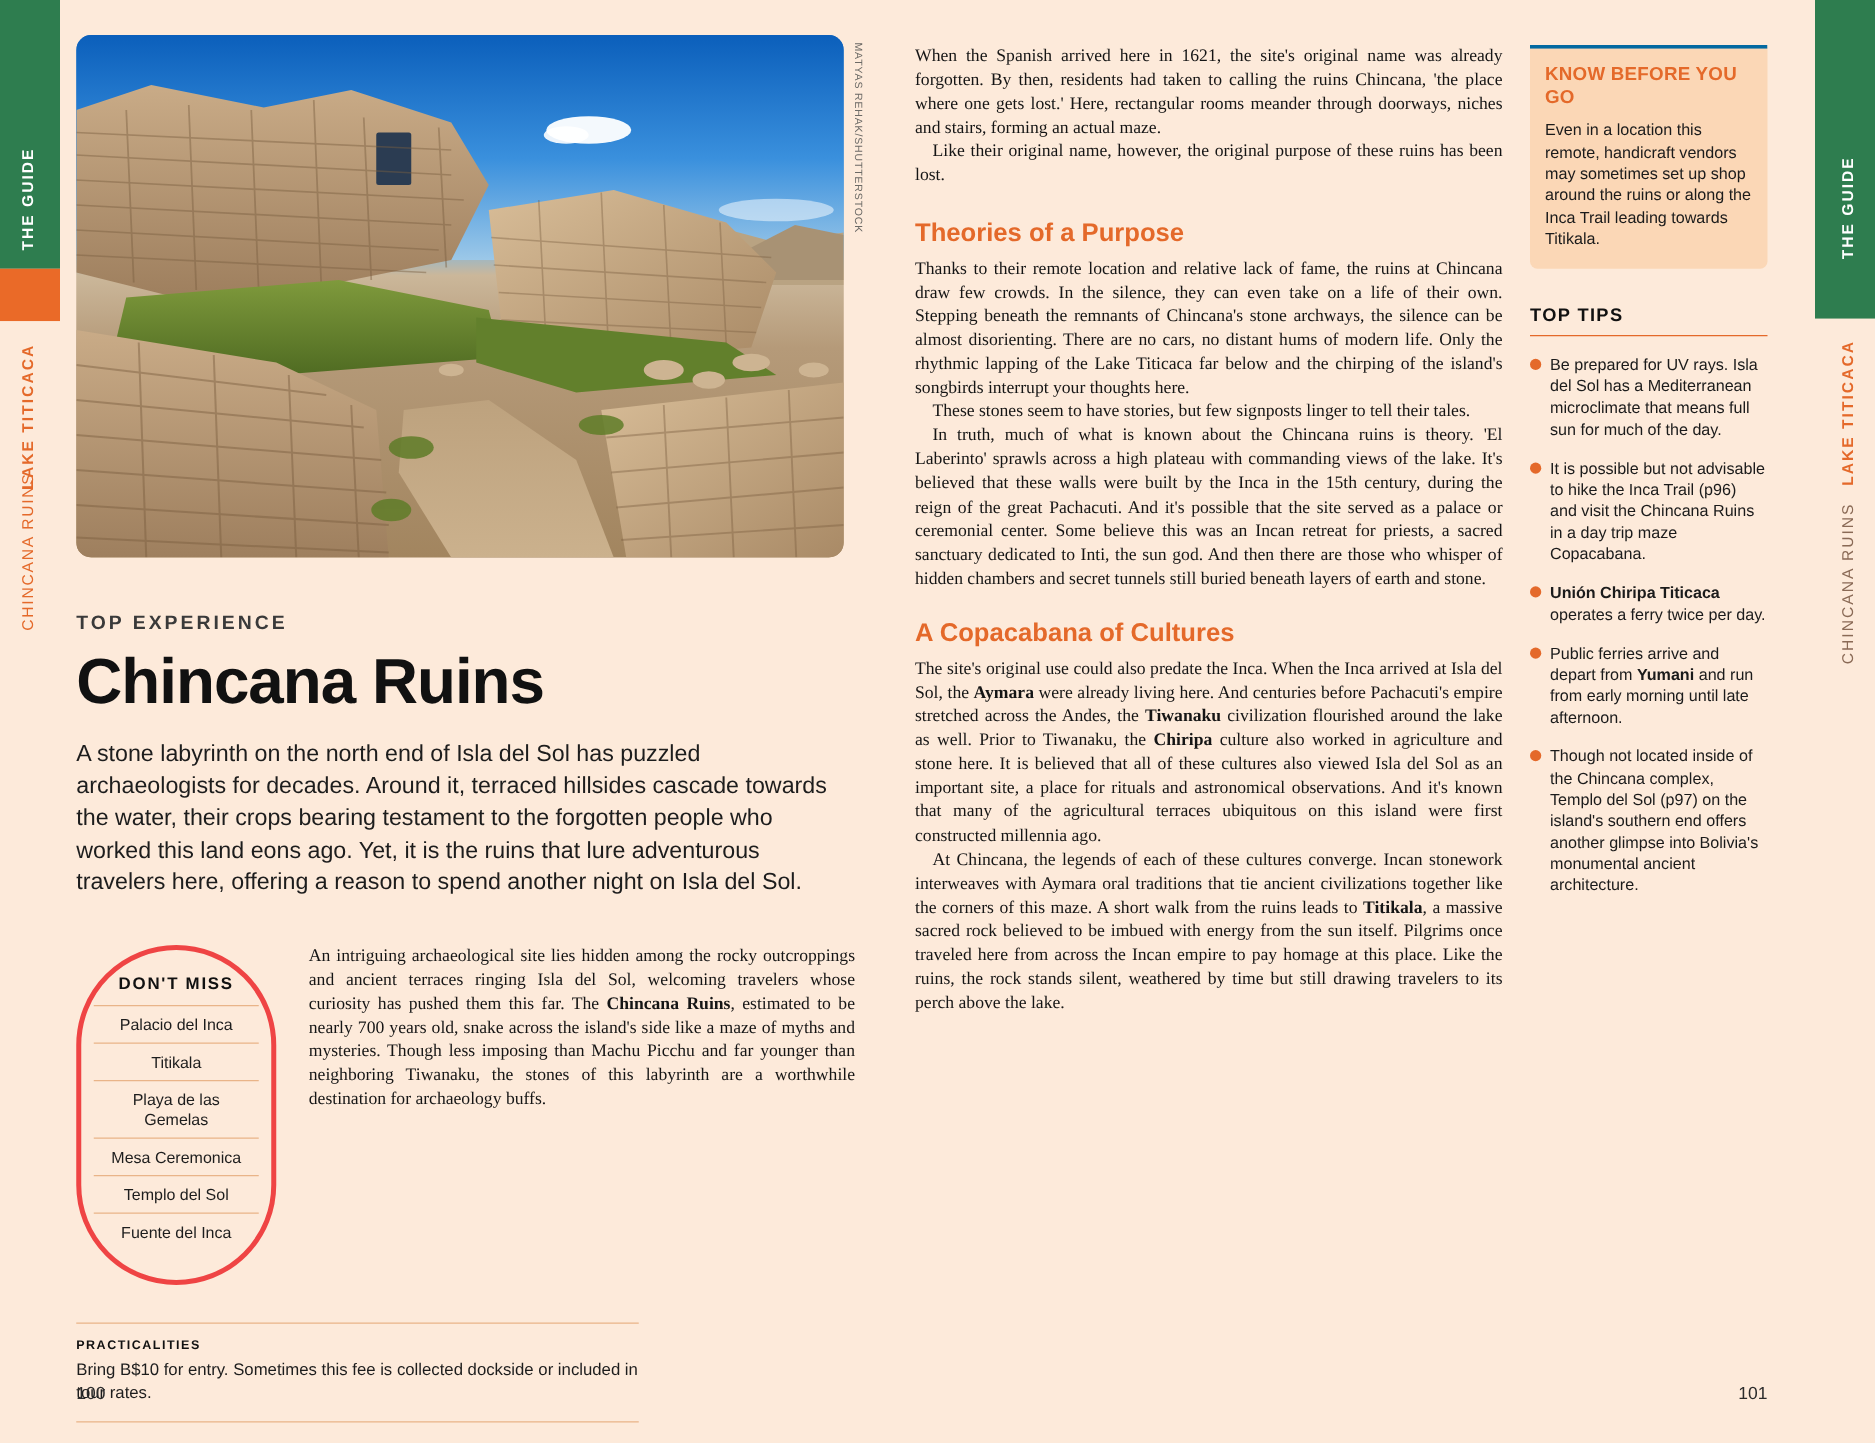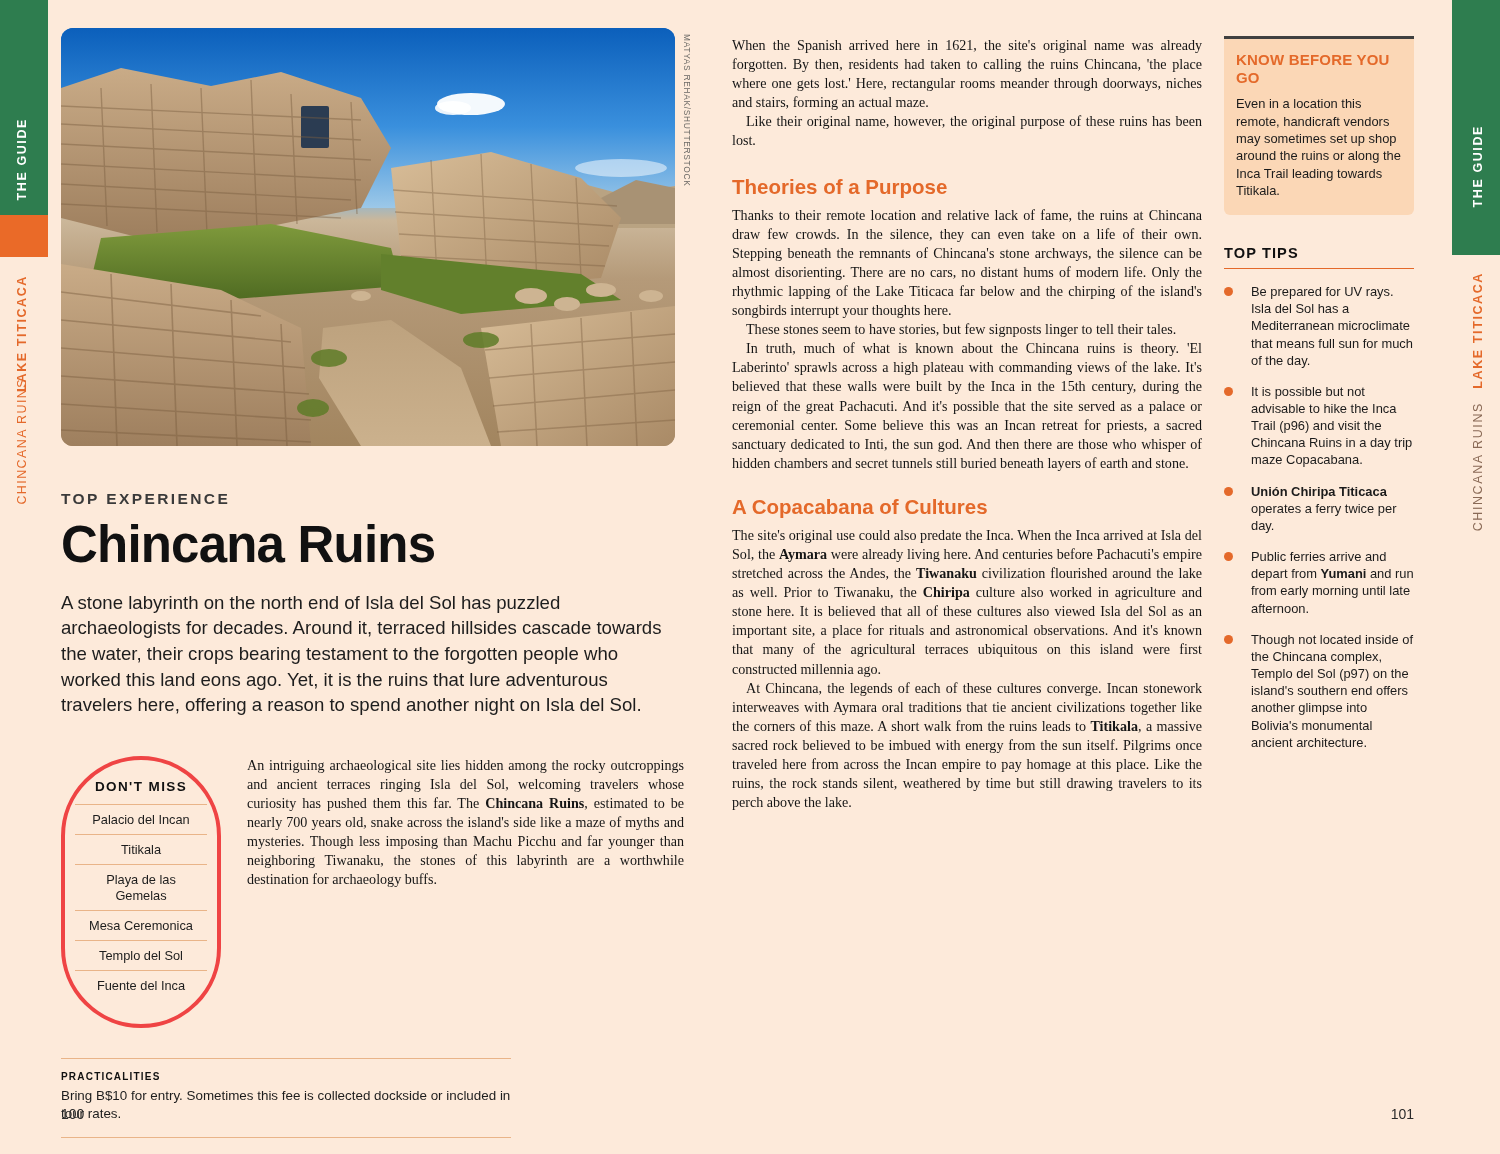--- a/index.html
+++ b/index.html
@@ -128,37 +128,37 @@
   .folio-left { left: 13px; }
   .folio-right { right: 0px; }
 
   
   .col-mid p.body { width: 470px; }
   .col-mid h2.sub { margin-top: 22px; font-size: 20.5px; }
   .col-mid h2.sub.first { margin-top: 24px; }
 
   
   .kbg {
-    width: 190px; background: #fbd7b6; border-top: 3px solid #404040;
+    width: 190px; background: #fbd7b6; border-top: 3px solid #0369a1;
     border-radius: 0 0 6px 6px; padding: 12px 12px 16px;
   }
   .kbg-h {
     color: #e4692a; font-weight: bold; font-size: 15px; line-height: 1.18; letter-spacing: .2px;
   }
   .kbg-b { margin-top: 9px; font-size: 12.9px; line-height: 1.34; color: #1b1b1b; }
   .kbg-b p { margin: 0; }
   .kbg-b p + p { text-indent: 12px; margin-top: 2px; }
 
   .tips { margin-top: 30px; width: 190px; }
   .tips-h {
     font-size: 14.6px; font-weight: bold; letter-spacing: 1.1px; color: #111;
     border-bottom: 1px solid #e4692a; padding-bottom: 7px;
   }
   .tip {
-    display: flex; gap: 18px; margin-top: 14px; font-size: 12.9px; line-height: 1.33; color: #1b1b1b;
+    display: flex; gap: 7px; margin-top: 14px; font-size: 12.9px; line-height: 1.33; color: #1b1b1b;
   }
   .bullet {
     flex: 0 0 9px; width: 9px; height: 9px; border-radius: 50%;
     background: #e4692a; margin-top: 4px;
   }
   b { font-weight: bold; }
 </style>
 </head>
 <body>
 
@@ -292,21 +292,21 @@
       <span class="credit">MATYAS REHAK/SHUTTERSTOCK</span>
 
       <div class="kicker">TOP EXPERIENCE</div>
       <h1 class="title">Chincana Ruins</h1>
       <div class="standfirst">A stone labyrinth on the north end of Isla del Sol has puzzled archaeologists for decades. Around it, terraced hillsides cascade towards the water, their crops bearing testament to the forgotten people who worked this land eons ago. Yet, it is the ruins that lure adventurous travelers here, offering a reason to spend another night on Isla del Sol.</div>
 
       <div class="lower">
 
         <div class="dontmiss">
           <div class="dm-title">DON'T MISS</div>
-          <div class="dm-item">Palacio del Incan</div>
+          <div class="dm-item">Palacio del Inca</div>
           <div class="dm-item">Titikala</div>
           <div class="dm-item">Playa de las Gemelas</div>
           <div class="dm-item">Mesa Ceremonica</div>
           <div class="dm-item">Templo del Sol</div>
           <div class="dm-item">Fuente del Inca</div>
         </div>
 
         <div class="labyrinth">
           <p class="body">
             <span>An intriguing archaeological site lies hidden among the rocky outcroppings and ancient terraces ringing Isla del Sol, welcoming travelers whose curiosity has pushed them this far. The </span><b>Chincana Ruins</b><span>, estimated to be nearly 700 years old, snake across the island's side like a maze of myths and mysteries. Though less imposing than Machu Picchu and far younger than neighboring Tiwanaku, the stones of this labyrinth are a worthwhile destination for archaeology buffs.</span>

